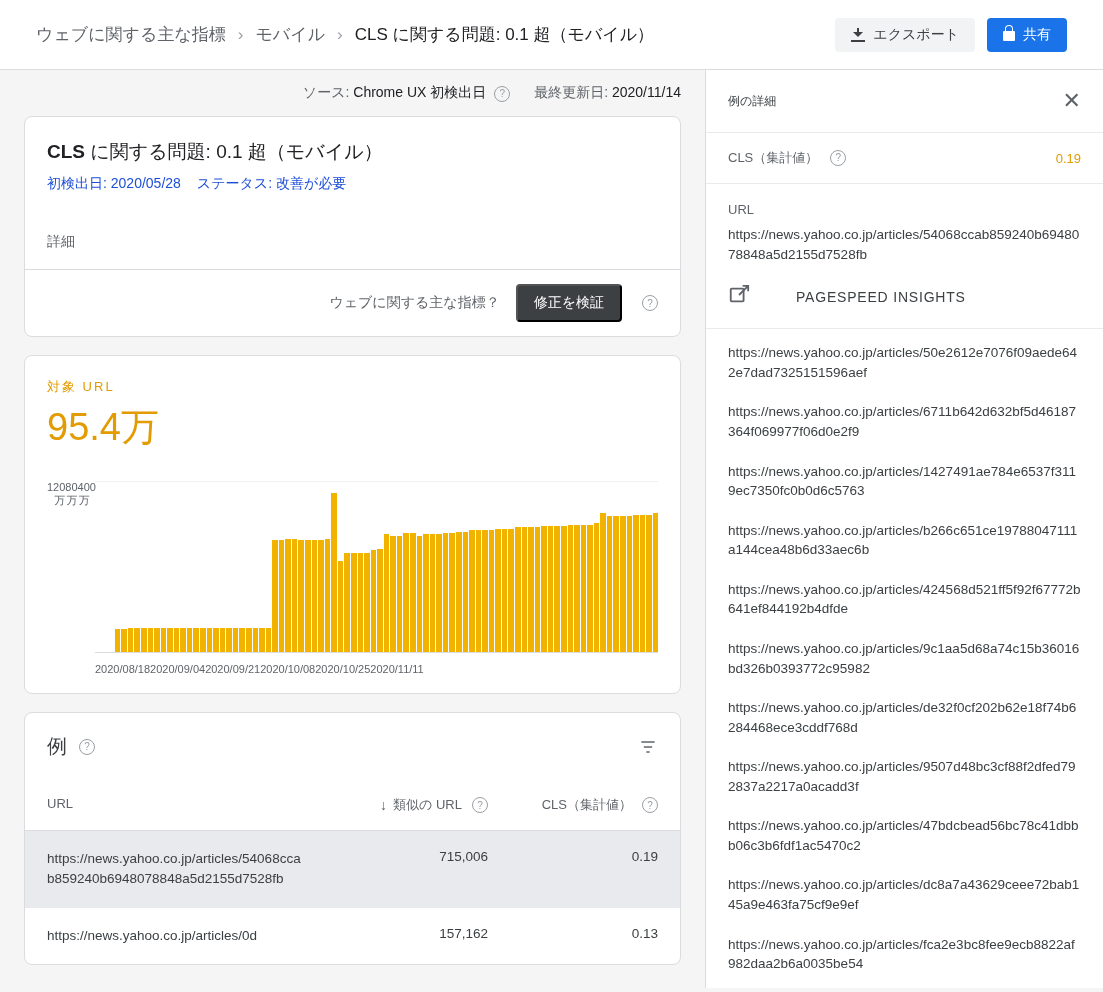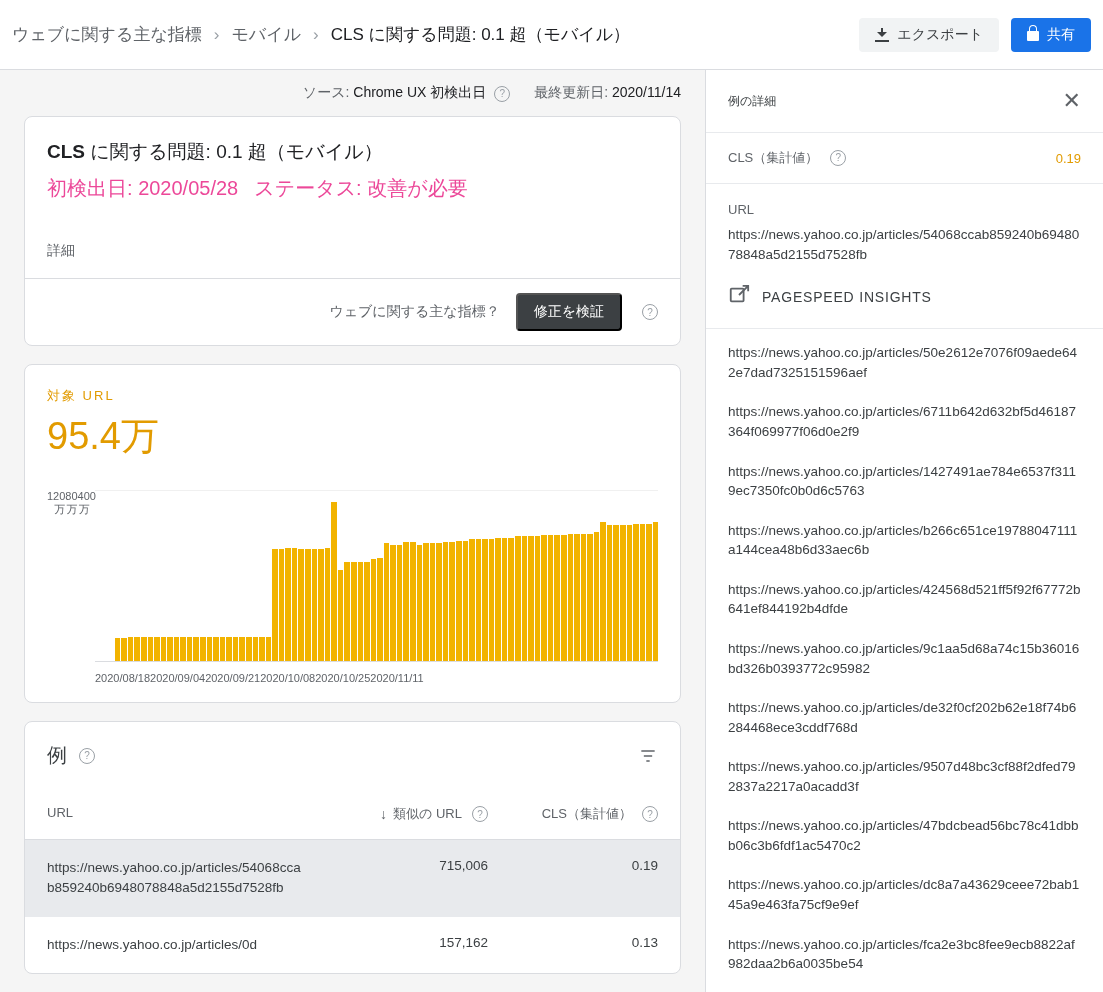--- a/index.html
+++ b/index.html
@@ -1,35 +1,35 @@
 <!DOCTYPE html>
 <html><head>
 <meta charset="utf-8">
 <style>
 * { box-sizing: border-box; margin: 0; padding: 0; }
 body { font-family: "Helvetica Neue", Arial, "Hiragino Kaku Gothic ProN", "Yu Gothic", sans-serif; background: #f5f5f5; color: #202124; width: 1103px; }
-.header { height: 70px; background: #fff; border-bottom: 1px solid #dadce0; display: flex; align-items: center; padding: 0 12px; justify-content: space-between; }
+.header { height: 70px; background: #fff; border-bottom: 1px solid #dadce0; display: flex; align-items: center; padding: 0 36px; justify-content: space-between; }
 .breadcrumbs { display: flex; align-items: center; gap: 12px; font-size: 17px; color: #5f6368; }
 .breadcrumbs .sep { color: #9aa0a6; }
 .breadcrumbs .current { color: #202124; font-weight: 500; }
 .header-actions { display: flex; gap: 12px; align-items: center; }
 .btn { display: inline-flex; align-items: center; gap: 8px; padding: 8px 16px; border-radius: 4px; font-size: 14px; cursor: pointer; border: none; }
 .btn-export { background: #f1f3f4; color: #3c4043; }
 .btn-share { background: #1a73e8; color: #fff; }
 .layout { display: flex; }
 .main { flex: 1; min-width: 0; }
 .sidebar { width: 398px; border-left: 1px solid #dadce0; background: #fff; }
 .meta-row { display: flex; justify-content: flex-end; gap: 24px; padding: 14px 24px; font-size: 14px; color: #5f6368; align-items: center; }
 .meta-row .val { color: #202124; }
 .help-circle { width: 16px; height: 16px; border: 1.5px solid #9aa0a6; border-radius: 50%; display: inline-flex; align-items: center; justify-content: center; font-size: 10px; color: #9aa0a6; margin-left: 4px; }
 .card { background: #fff; border: 1px solid #dadce0; border-radius: 8px; margin: 0 24px 18px 24px; overflow: hidden; }
 .card-pad { padding: 22px 22px 18px 22px; }
 .issue-title { font-size: 19px; color: #202124; margin-bottom: 10px; }
 .issue-title b { font-weight: 700; }
-.issue-sub { font-size: 20px; color: #ec4899; display: flex; gap: 16px; }
+.issue-sub { font-size: 14px; color: #1d4ed8; display: flex; gap: 16px; }
 .details-link { font-size: 14px; color: #5f6368; margin-top: 40px; }
 .validate-row { border-top: 1px solid #dadce0; padding: 14px 22px; display: flex; align-items: center; justify-content: flex-end; gap: 16px; }
 .validate-q { color: #5f6368; font-size: 14px; }
 .btn-dark { background: #3c4043; color: #fff; padding: 8px 16px; border-radius: 4px; font-size: 14px; }
 .chart-card { padding: 22px; }
 .chart-label { color: #e29b00; font-size: 13px; letter-spacing: 2px; }
 .chart-big { color: #e29b00; font-size: 38px; margin-top: 6px; font-weight: 300; }
 .chart-area { margin-top: 28px; }
 .y-axis-labels { position: absolute; left: 0; top: 0; bottom: 0; width: 42px; display: flex; justify-content: space-between; font-size: 11px; color: #5f6368; text-align: right; padding-right: 6px; }
 .chart-body { position: relative; height: 190px; }
@@ -53,21 +53,21 @@
 .side-head { padding: 20px 22px; display: flex; align-items: center; justify-content: space-between; }
 .side-title { font-size: 12px; color: #3c4043; }
 .close-x { font-size: 22px; color: #5f6368; cursor: pointer; line-height: 1; }
 .side-sep { border: none; border-top: 1px solid #e8eaed; }
 .side-metric { padding: 16px 22px; display: flex; align-items: center; justify-content: space-between; font-size: 13px; }
 .side-metric-label { color: #5f6368; display: flex; align-items: center; gap: 8px; max-width: 120px; line-height: 1.4; }
 .side-metric-val { color: #e29b00; }
 .side-section-label { padding: 18px 22px 8px 22px; font-size: 13px; color: #5f6368; }
 .side-url { padding: 0 22px 12px 22px; font-size: 13.5px; color: #3c4043; word-break: break-all; line-height: 1.45; }
 .psi-row { padding: 8px 22px 18px 22px; display: flex; align-items: center; gap: 12px; }
-.psi-label { font-size: 14px; color: #3c4043; letter-spacing: 0.8px; }
+.psi-label { font-size: 14px; color: #3c4043; letter-spacing: 0.8px; margin-left: 34px; }
 .sim-url-list { padding: 4px 0; }
 .sim-url { padding: 10px 22px; font-size: 13.5px; color: #3c4043; word-break: break-all; line-height: 1.45; }
 .lock-icon { width:12px; height:10px; background:#fff; border-radius:1px; position:relative; margin-top:3px;}
 .lock-icon::before { content:""; position:absolute; top:-6px; left:2px; width:6px; height:6px; border:1.6px solid #fff; border-bottom:none; border-radius:6px 6px 0 0;}
 </style>
 </head>
 <body>
 
 <div class="header">
   <div class="breadcrumbs">

